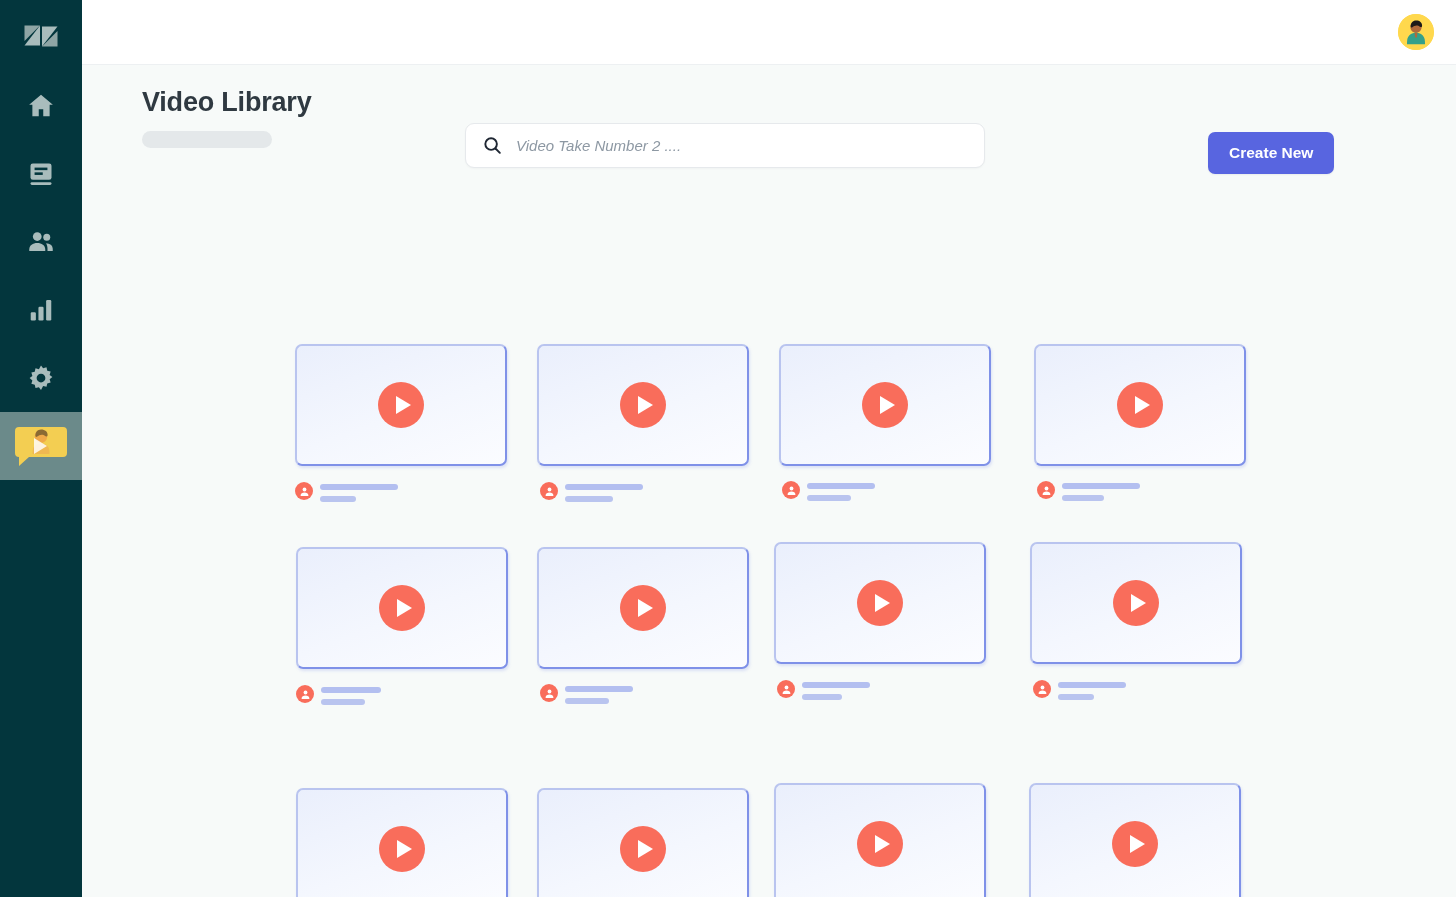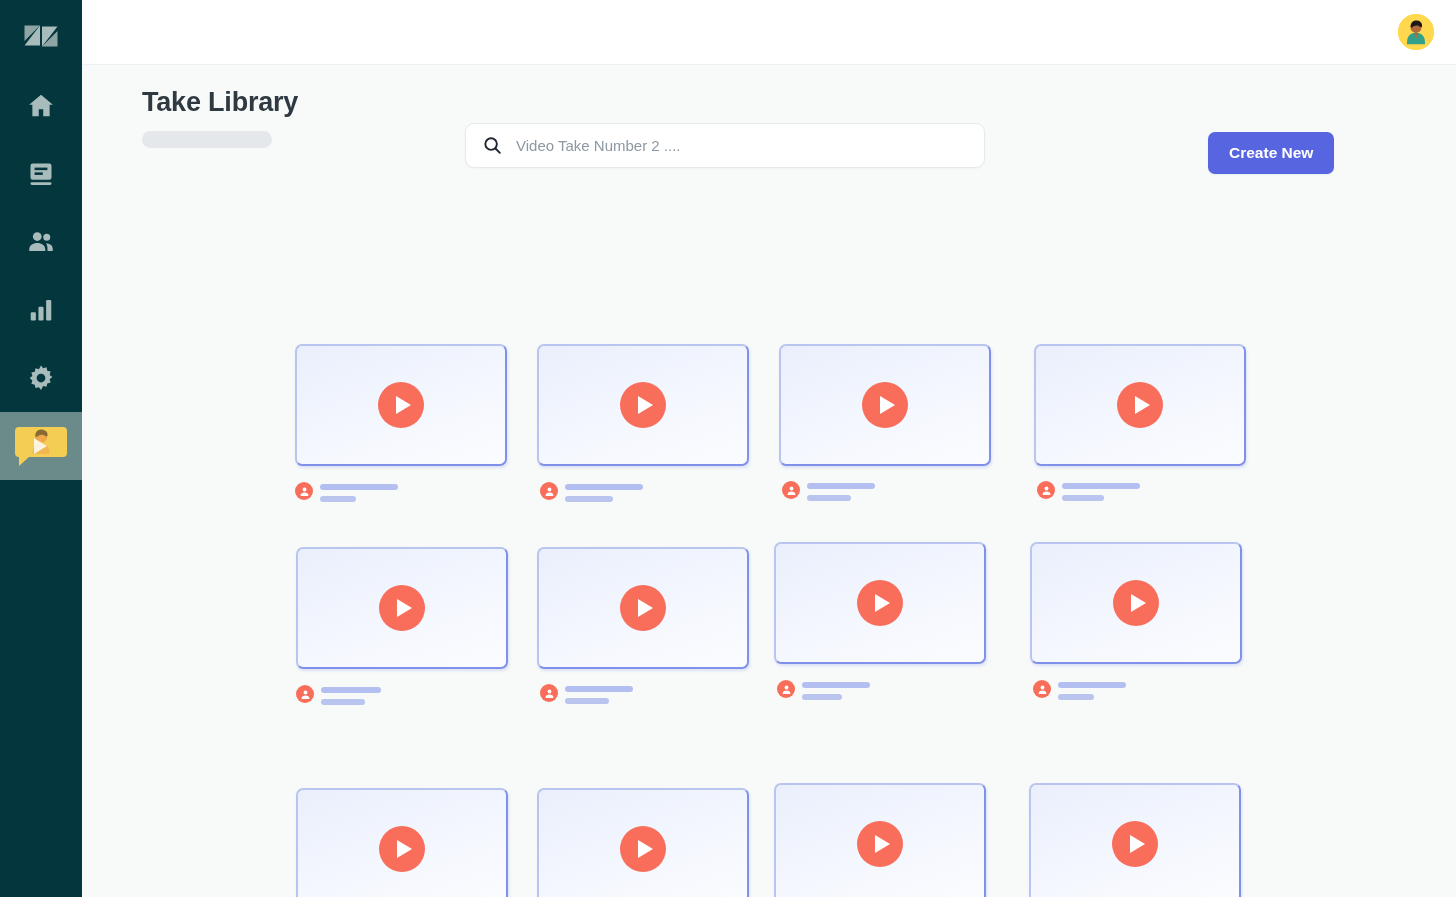--- a/index.html
+++ b/index.html
@@ -70,21 +70,21 @@
     position: absolute; left: 383px; top: 58px;
     width: 520px; height: 45px;
     background: #fff; border: 1px solid #e6e9ec; border-radius: 9px;
     display: flex; align-items: center; padding-left: 16px;
     box-shadow: 0 1px 2px rgba(16,24,40,.03);
   }
   #searchbox .si { flex: 0 0 auto; display: flex; }
   #search-input {
     border: 0; outline: 0; background: transparent;
     margin-left: 13px; font-size: 15px; color: #68737d;
-    font-family: "Liberation Sans", sans-serif; width: 440px;
+    font-family: "Liberation Sans", sans-serif; width: 440px; font-style: italic;
   }
   #search-input::placeholder { color: #8d98a3; }
   #create-new {
     position: absolute; left: 1126px; top: 45px;
     background: #5865E0; color: #fff; border: 0;
     font-size: 15.5px; font-weight: bold;
     font-family: "Liberation Sans", sans-serif;
     padding: 12px 21px; border-radius: 7px; cursor: pointer;
     box-shadow: 0 1px 2px rgba(16,24,40,.06);
     margin-top: 22px;
@@ -212,21 +212,21 @@
           <path d="M18 6.6c3.9 0 6.1 2.1 6.1 5 0 1.3-.6 1.8-1.5 1.5-1-.4-1.9-1.3-3.2-1.5-1.9-.3-3.7.5-5 1.6-.8.7-1.7.5-1.7-.9 0-3.1 2-5.7 5.3-5.7z" fill="#1C1A19"></path>
           <path d="M18 18.7c4.4 0 8 2.6 8.7 6.6.3 1.7.3 3.3.3 4.9H9c0-1.6 0-3.2.3-4.9.7-4 4.3-6.6 8.7-6.6z" fill="#35A08A"></path>
           <path d="M16.6 18.9h2.8l-.4 4-1 1.2-1-1.2z" fill="#B06A3B"></path>
         </svg>
       </div>
     </header>
 
     <main id="content">
 
       <div id="headrow">
-        <h1 id="page-title">Take Library</h1>
+        <h1 id="page-title">Video Library</h1>
         <div id="subtitle-ph"></div>
 
         <div id="searchbox">
           <span class="si">
             <svg width="21" height="21" viewBox="0 0 24 24" fill="none" stroke="#1f2733" stroke-width="2.2" stroke-linecap="round">
               <circle cx="10.4" cy="10.4" r="6.6"></circle>
               <line x1="15.4" y1="15.4" x2="20.4" y2="20.4"></line>
             </svg>
           </span>
           <input id="search-input" type="text" placeholder="Video Take Number 2 ...." style="">

